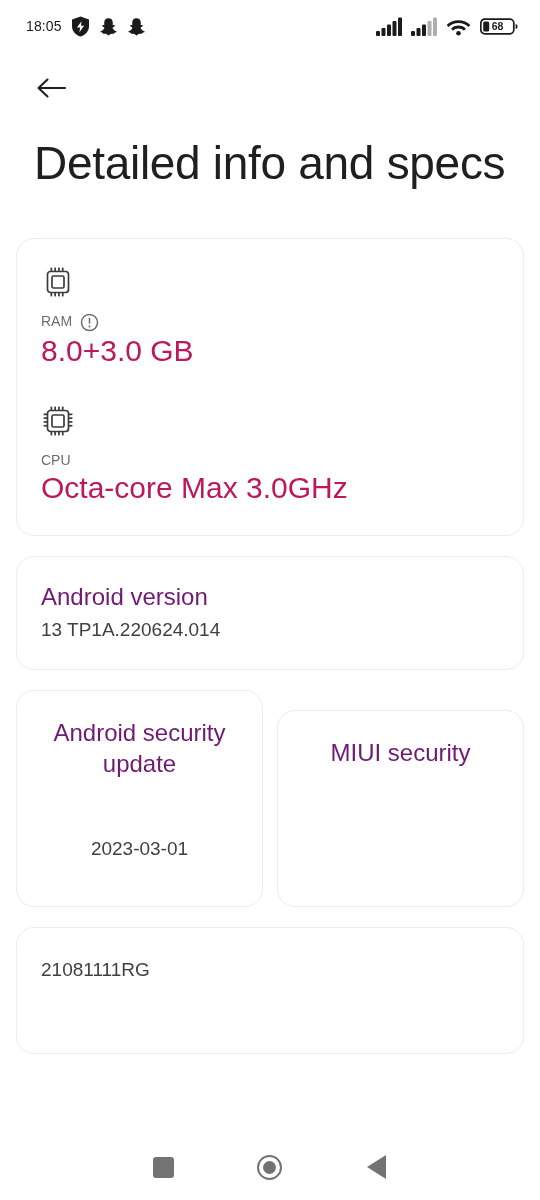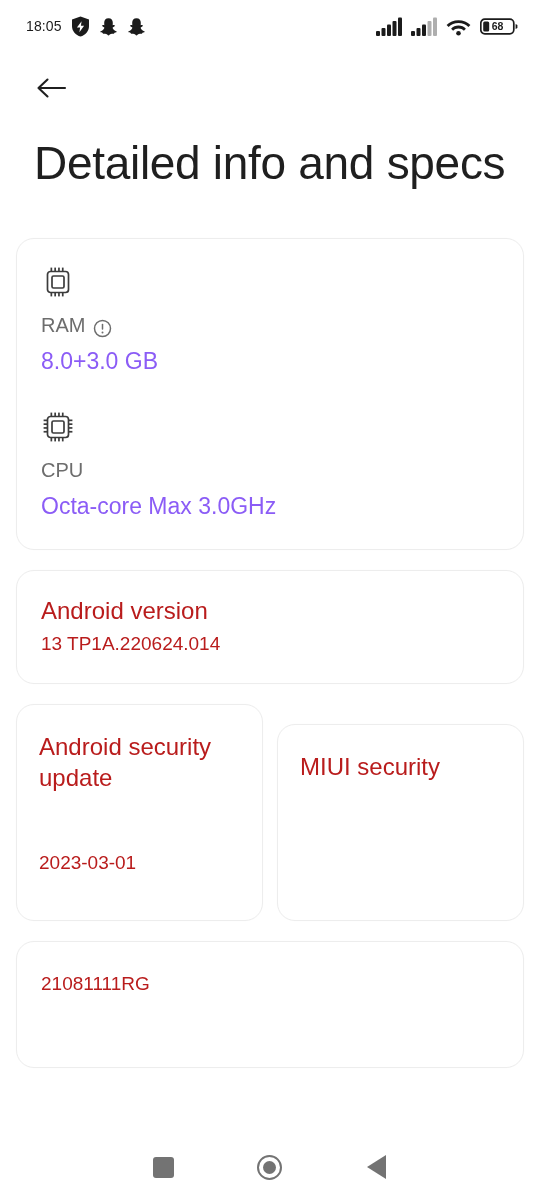--- a/index.html
+++ b/index.html
@@ -78,52 +78,52 @@
   }
   .card + .card,
   .card-row + .card,
   .card-row { margin-top: 20px; }
 
   .card-pad { padding: 26px 24px 28px 24px; }
 
   .chip-icon { margin-bottom: 10px; }
 
   .spec-label {
-    font-size: 20px;
+    font-size: 14px;
     color: #6d6d6d;
     display: flex;
-    align-items: flex-end;
+    align-items: flex-start;
     gap: 8px;
     line-height: 1.25;
   }
   .spec-value {
-    font-size: 23px;
-    color: #8b5cf6;
-    margin-top: 9px;
+    font-size: 30px;
+    color: #be185d;
     line-height: 1.25;
   }
   .spec-block + .spec-block { margin-top: 34px; }
 
   .item-title {
     font-size: 24px;
-    color: #b91c1c;
+    color: #701a75;
     line-height: 1.3;
   }
   .item-sub {
     font-size: 19px;
-    color: #b91c1c;
+    color: #404040;
     margin-top: 5px;
     line-height: 1.38;
   }
   .item + .item { margin-top: 30px; }
 
   
   .card-row {
     display: flex;
     gap: 14px;
+    text-align: center;
   }
   .card-row .card {
     flex: 1 1 0;
     min-width: 0;
   }
   .half-pad {
     padding: 26px 22px 24px 22px;
     height: 195px;
     display: flex;
     flex-direction: column;

